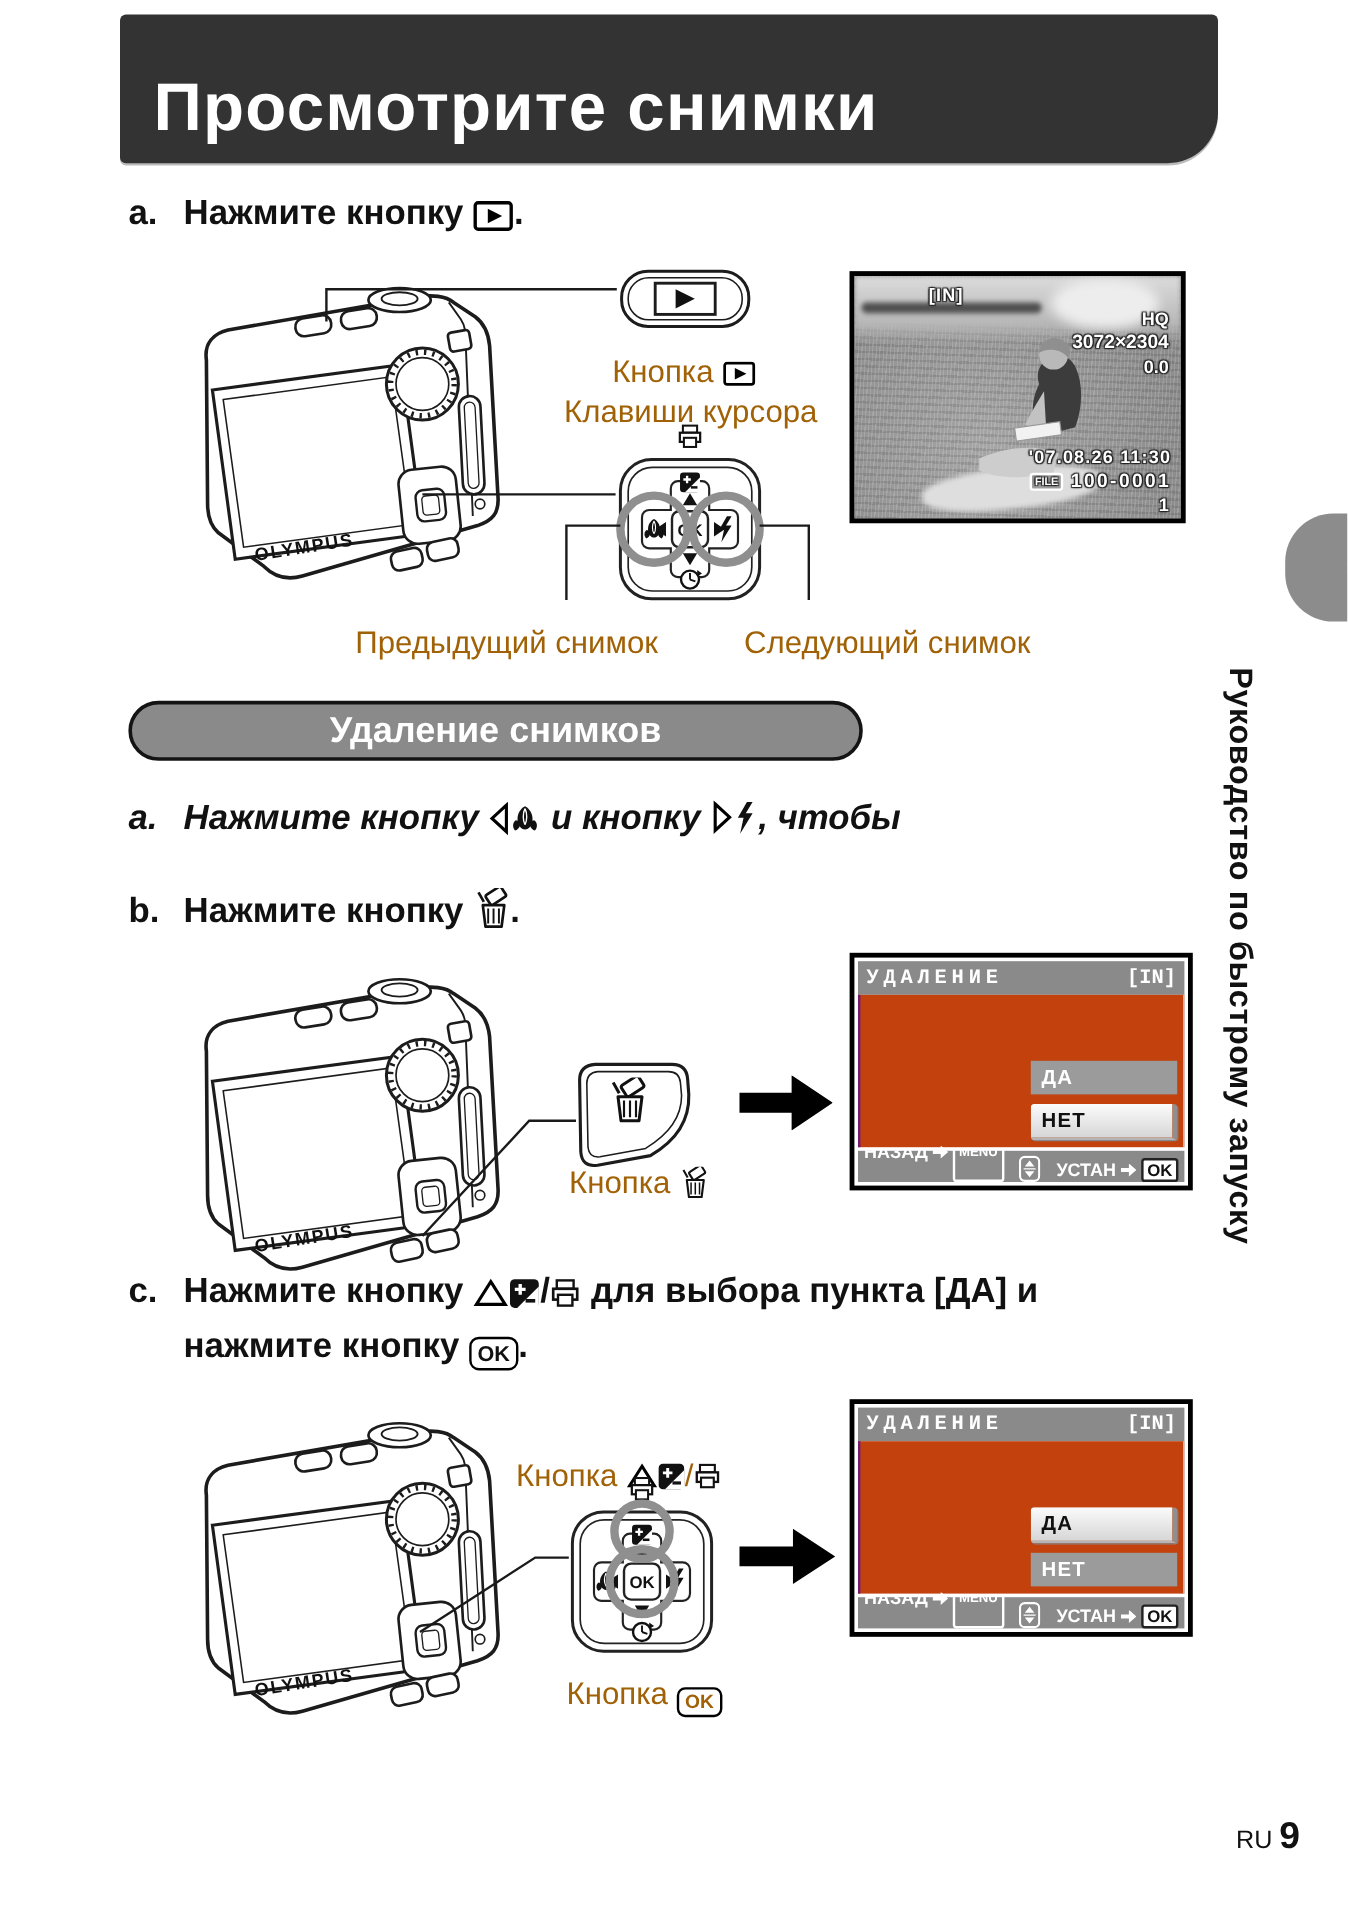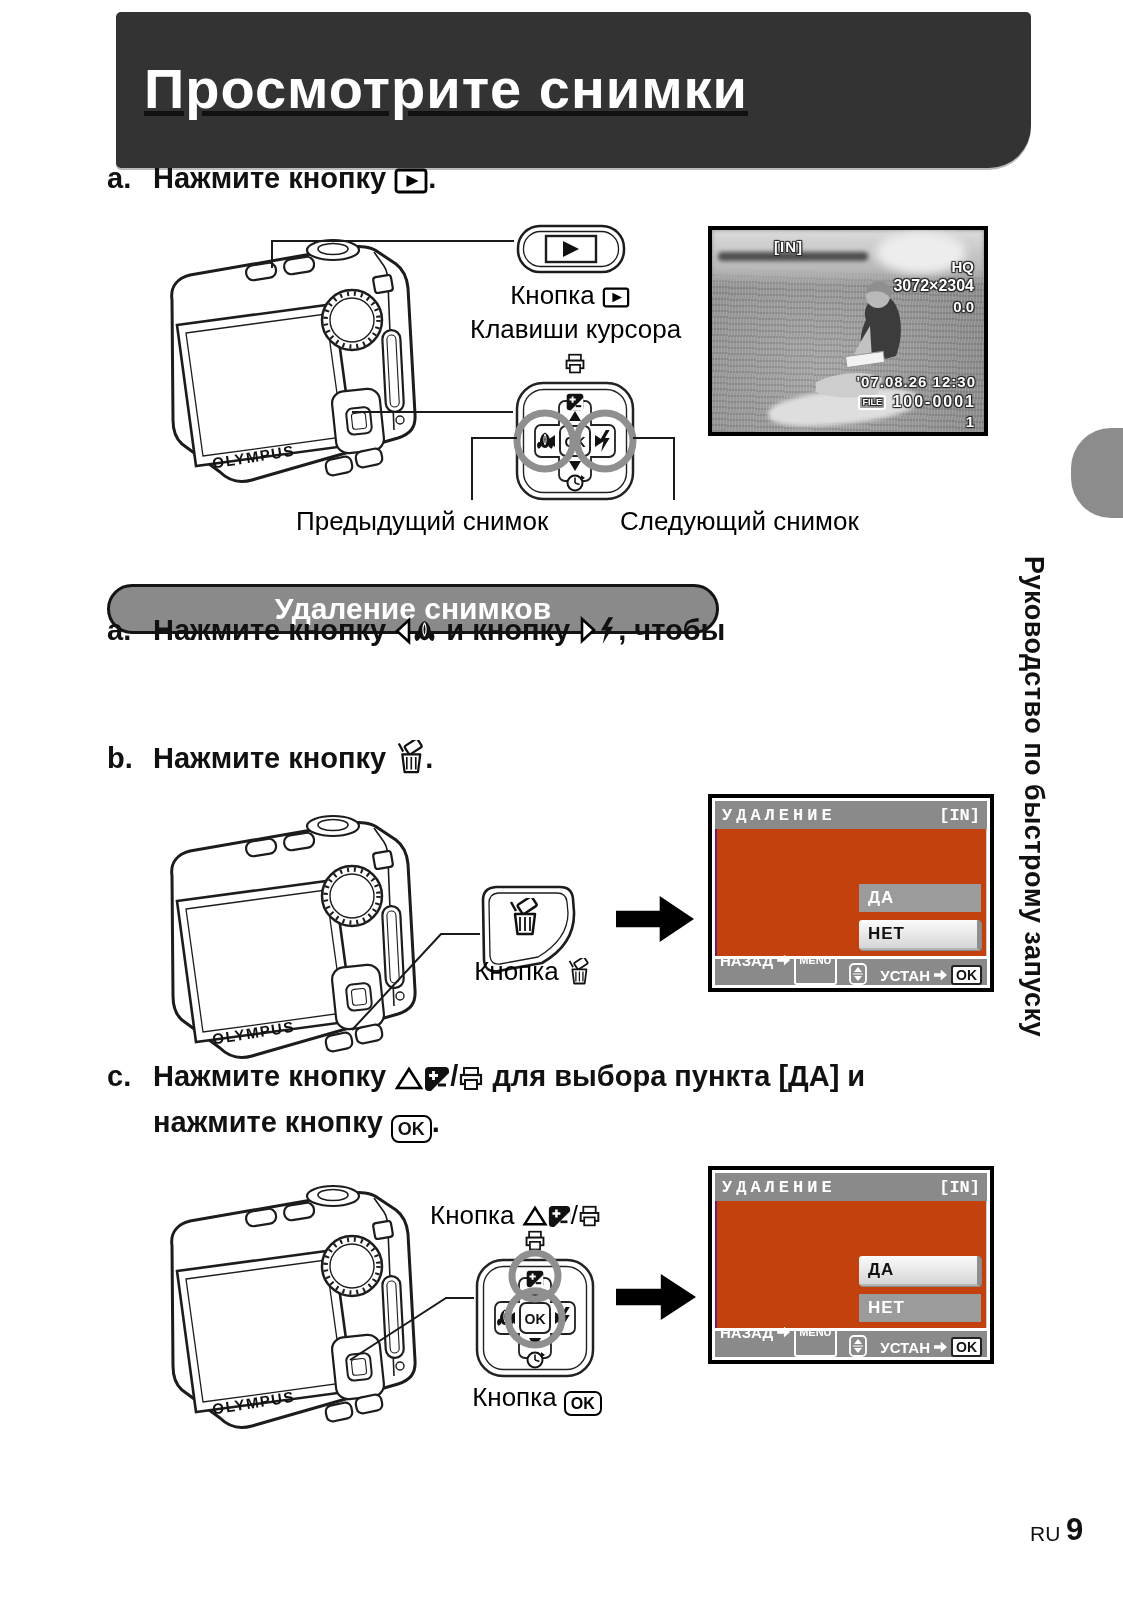--- a/index.html
+++ b/index.html
@@ -1,32 +1,32 @@
 <!DOCTYPE html>
 <html><head>
 <meta charset="utf-8">
 <style>
   html,body{margin:0;padding:0;background:#fff;}
   #page{position:relative;width:1123px;height:1600px;background:#fff;overflow:hidden;
         font-family:"Liberation Sans","DejaVu Sans",sans-serif;color:#111;}
   .abs{position:absolute;}
 
   
-  .header{left:116px;top:12px;width:915px;height:156px;background:#333333;
-          border-radius:5px 5px 42px 5px;box-shadow:0 2px 0 #bbb;text-decoration:underline;}
+  .header{left:100px;top:12px;width:915px;height:124px;background:#333333;
+          border-radius:5px 5px 42px 5px;box-shadow:0 2px 0 #bbb;}
   .header h1{margin:0;padding:44px 0 0 28px;font-size:56px;font-weight:bold;color:#fff;letter-spacing:1px;}
 
   
   .step{font-size:29px;font-weight:bold;white-space:nowrap;line-height:36px;}
   .step .letter{display:inline-block;width:46px;}
   .step .cont{display:inline-block;margin-left:46px;}
   .icon{display:inline-block;vertical-align:-6px;}
 
   
-  .cap{font-size:26px;color:#000000;white-space:nowrap;}
+  .cap{font-size:26px;color:#a16207;white-space:nowrap;margin-top:14px;}
   .capc{text-align:center;}
 
   
   .pill{left:107px;top:584px;width:606px;height:44px;background:#8a8a8a;border:3px solid #141414;
         border-radius:26px;color:#fff;font-size:30px;font-weight:bold;text-align:center;line-height:44px;}
 
   
   .bigarrow{background:#000;clip-path:polygon(0 32%,56% 32%,56% 0,100% 50%,56% 100%,56% 68%,0 68%);}
 
   
@@ -207,31 +207,31 @@
       <path d="M58,46 C52,28 72,16 84,26 C94,36 96,62 88,82 L58,90 C50,72 52,58 58,46 Z" fill="#3c3c3c"></path>
       <circle cx="70" cy="22" r="12" fill="#b9b9b9"></circle>
       <path d="M58,20 C58,10 70,4 78,10 C84,14 84,20 82,24 C76,16 64,16 58,20 Z" fill="#8f8f8f"></path>
       <path d="M62,52 C56,62 50,72 46,80 L64,86 Z" fill="#c2c2c2"></path>
       <rect x="38" y="80" width="38" height="11" transform="rotate(-8 57 85)" fill="#f2f2f2" stroke="#999" stroke-width="1"></rect>
     </svg>
     <div class="ph-txt" style="left:62px;top:8px;font-size:15px;letter-spacing:1px;">[IN]</div>
     <div class="ph-txt" style="right:10px;top:28px;font-size:15px;">HQ</div>
     <div class="ph-txt" style="right:10px;top:47px;font-size:16px;text-align:right;">3072×2304</div>
     <div class="ph-txt" style="right:10px;top:68px;font-size:15px;">0.0</div>
-    <div class="ph-txt" style="right:8px;bottom:42px;font-size:15px;letter-spacing:1px;">'07.08.26  12:30</div>
+    <div class="ph-txt" style="right:8px;bottom:42px;font-size:15px;letter-spacing:1px;">'07.08.26  11:30</div>
     <div class="ph-txt" style="right:8px;bottom:21px;font-size:16px;letter-spacing:2px;"><span class="file-tag">FILE</span> <span>100-0001</span></div>
     <div class="ph-txt" style="right:10px;bottom:2px;font-size:15px;">1</div>
   </div>
 
   <div class="abs cap" style="left:620px;top:506px;">Следующий снимок</div>
   <div class="abs cap" style="left:296px;top:506px;">Предыдущий снимок</div>
 
   <div class="abs pill">Удаление снимков</div>
 
-  <div class="abs step" style="left:107px;top:612px;"><span class="letter">a.</span><span>Нажмите кнопку</span>
+  <div class="abs step" style="left:107px;top:664px;font-style:italic;"><span class="letter">a.</span><span>Нажмите кнопку</span>
     <svg class="icon" width="44" height="30" viewBox="0 0 44 30">
         <polygon points="15,4 3,15 15,26" fill="#fff" stroke="#000" stroke-width="2.6"></polygon>
         <use href="#flowericon" x="18" y="3" width="25" height="25"></use>
       </svg>
     <span>и кнопку</span>
     <svg class="icon" width="40" height="31" viewBox="0 0 40 31">
         <polygon points="4,4 16,15 4,26" fill="#fff" stroke="#000" stroke-width="2.6"></polygon>
         <use href="#bolticon" x="21" y="1" width="17" height="29"></use>
       </svg><span>, чтобы</span>
   </div>

